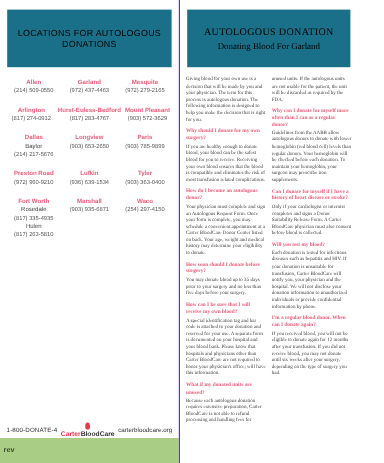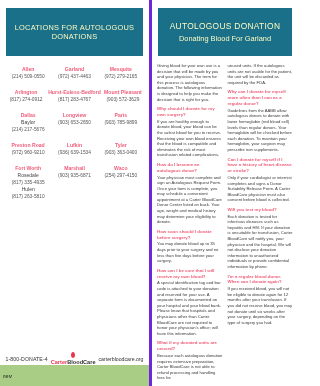--- a/index.html
+++ b/index.html
@@ -5,25 +5,25 @@
   html,body{margin:0;padding:0;}
   body{
     width:298px;height:386px;
     background:#ffffff;
     font-family:"Liberation Sans", sans-serif;
     overflow:hidden;
   }
   .page{position:relative;width:298px;height:386px;display:flex;}
   .panel{position:relative;height:386px;box-sizing:border-box;}
   .panel-left{width:149px;background:#ffffff;}
-  .panel-right{width:149px;background:#ffffff;border-left:3px solid #6d28d9;}
+  .panel-right{width:149px;background:#ffffff;border-left:1px solid #6d28d9;font-family:Liberation Serif, serif;}
 
   
   .hdr{
-    background:#1a7088;color:#fef9c3;
+    background:#1a7088;color:#000000;
     display:flex;flex-direction:column;
     align-items:center;justify-content:center;
     text-align:center;
   }
   .hdr-left{height:48px;margin:8px 6px 0 6px;}
   .hdr-left .t1{font-size:7.4px;letter-spacing:.25px;font-weight:400;}
   .hdr-right{height:48px;margin:8px 6px 0 6px;}
   .hdr-right .t1{font-size:8.4px;letter-spacing:.3px;font-weight:400;}
   .hdr-right .t2{font-size:7.4px;margin-top:3px;font-weight:400;}
 

